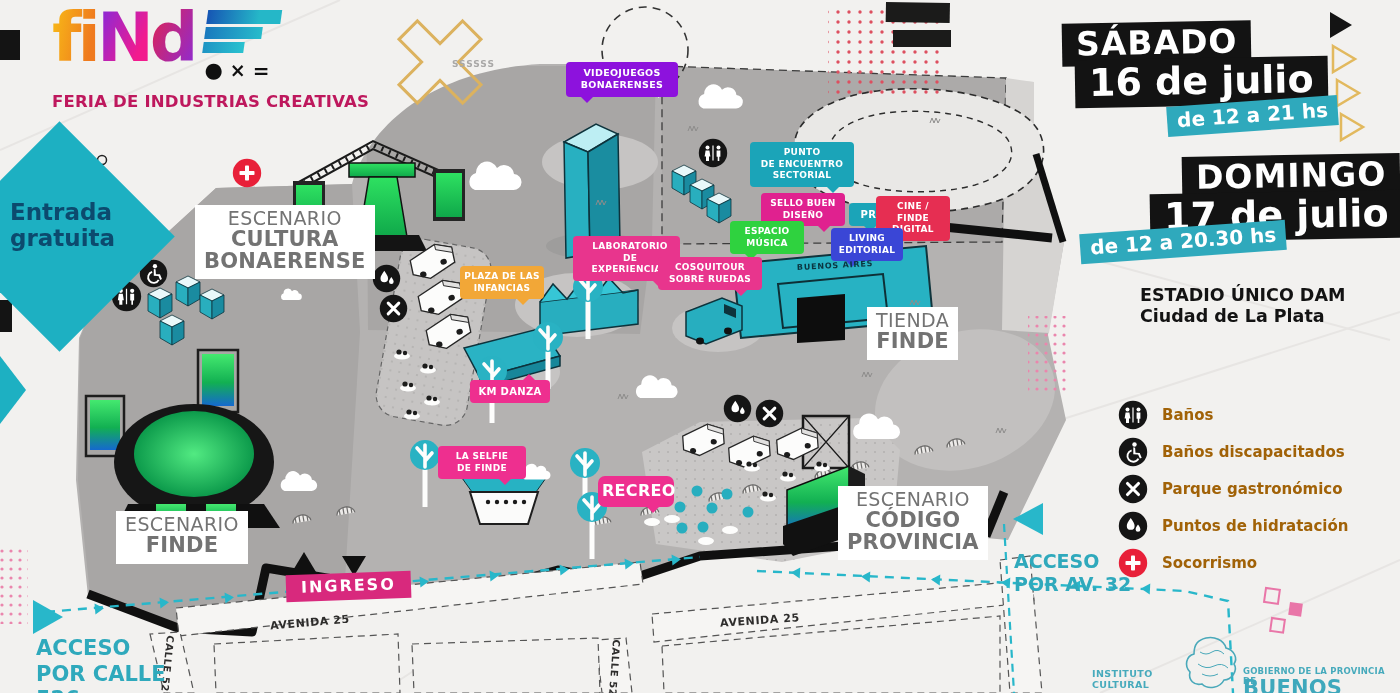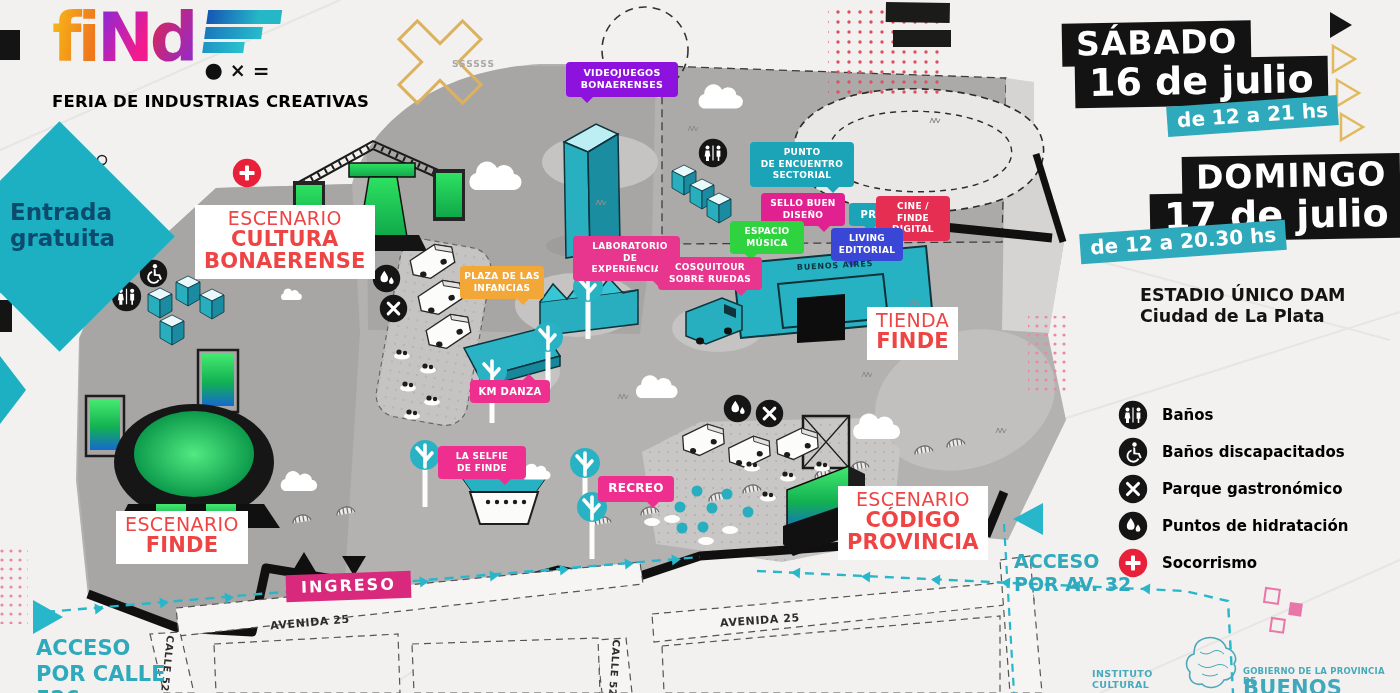--- a/index.html
+++ b/index.html
@@ -18,49 +18,49 @@
   .lg-e-col{display:flex;flex-direction:column;margin-left:10px;margin-top:6px;}
   .lg-e{position:relative;width:76px;height:46px;transform:skewX(-8deg);}
   .lg-e i{position:absolute;left:0;display:block;background:linear-gradient(90deg,#1656b4,#25b7c8 70%);}
   .lg-e i.b1{top:0;width:74px;height:14px;}
   .lg-e i.b2{top:17px;width:57px;height:12px;background:linear-gradient(90deg,#1a79be,#27bccb);}
   .lg-e i.b3{top:32px;width:41px;height:11px;background:linear-gradient(90deg,#1e94c4,#2ac2cf);}
   .lg-syms{display:flex;align-items:center;gap:7px;margin-top:4px;font-weight:900;color:#101010;}
   .lg-syms .s0{font-size:21px;line-height:1;}
   .lg-syms .s1{font-size:19px;line-height:1;}
   .lg-syms .s2{font-size:20px;line-height:1;}
-  .tagline{font-size:16.5px;font-weight:800;letter-spacing:.2px;color:#000000;margin-top:2px;}
+  .tagline{font-size:16.5px;font-weight:800;letter-spacing:.2px;color:#be185d;margin-top:2px;}
 
   
   .diamond{position:absolute;left:-22px;top:155px;width:163px;height:163px;background:#1db0c2;transform:rotate(45deg);}
   .diamond-txt{position:absolute;left:10px;top:199px;width:120px;font-size:23px;font-weight:700;color:#0c4a6e;
                line-height:1.15;white-space:pre-line;}
 
   
   .dblock{position:absolute;background:#131313;color:#fff;padding:1px 14px 3px;transform:rotate(-1deg);white-space:nowrap;}
   .day{font-size:33px;font-weight:600;letter-spacing:1px;}
   .ddate{font-size:38px;font-weight:800;}
   .hours{position:absolute;background:#2fa9bc;color:#fff;font-weight:700;font-size:20px;
          padding:2px 10px 4px;transform:rotate(-4deg);white-space:nowrap;}
   .venue{position:absolute;left:1140px;top:285px;width:245px;font-size:17.5px;
          font-weight:800;line-height:1.22;color:#131313;}
 
   
-  .legtext{position:absolute;left:1162px;width:230px;font-size:15px;font-weight:700;color:#000000;}
+  .legtext{position:absolute;left:1162px;width:230px;font-size:15px;font-weight:700;color:#a16207;}
 
   
   .bubble{position:absolute;background:var(--c);color:#fff;font-weight:800;font-size:9px;line-height:1.3;
           text-align:center;padding:5px 4px;border-radius:4px;white-space:pre-line;letter-spacing:.3px;}
   .bubble::after{content:"";position:absolute;width:0;height:0;border:7px solid transparent;
                  border-top-color:var(--c);bottom:-13px;left:14px;}
   .tail-r::after{left:auto;right:14px;}
   .tail-t::after{border-top-color:transparent;border-bottom-color:var(--c);bottom:auto;top:-13px;left:auto;right:14px;}
 
   
-  .whitebox{position:absolute;background:#fff;text-align:center;padding:4px 9px 7px;line-height:1.04;color:#ef4444;}
+  .whitebox{position:absolute;background:#fff;text-align:center;padding:4px 9px 7px;line-height:1.04;color:#737373;}
   .wb1{font-size:19px;font-weight:500;letter-spacing:.4px;display:block;}
   .wb2{font-size:21px;font-weight:900;letter-spacing:.2px;display:block;}
 
   .ingreso{position:absolute;left:286px;top:573px;background:#d8297d;color:#fff;font-size:16px;font-weight:800;
            letter-spacing:2px;padding:3px 15px 5px;transform:rotate(-2deg);}
 
   .street{position:absolute;color:#2e2d2c;font-weight:700;font-size:11px;letter-spacing:.6px;white-space:nowrap;}
   .access{position:absolute;color:#2fa9bc;font-weight:800;line-height:1.22;white-space:pre-line;}
 
   .pavtext{position:absolute;left:790px;top:261px;width:90px;text-align:center;font-size:8px;font-weight:800;
@@ -512,21 +512,21 @@
 EDITORIAL</div>
 <div class="bubble tail-r" style="left: 573px; top: 236px; width: 92px; padding-left: 11px; --c: #e8358d;">LABORATORIO
 DE EXPERIENCIAS</div>
 <div class="bubble tail-r" style="left: 460px; top: 266px; width: 76px; --c: #f2a737;">PLAZA DE LAS
 INFANCIAS</div>
 <div class="bubble tail-r" style="left: 658px; top: 257px; width: 96px; --c: #e8358d;">COSQUITOUR
 SOBRE RUEDAS</div>
 <div class="bubble tail-t" style="left: 470px; top: 380px; width: 72px; font-size: 10px; --c: #ee2f8f;">KM DANZA</div>
 <div class="bubble tail-r" style="left: 438px; top: 446px; width: 80px; --c: #ee2f8f;">LA SELFIE
 DE FINDE</div>
-<div class="bubble tail-r" style="left: 598px; top: 476px; width: 68px; font-size: 12px; --c: #ee2f8f;">RECREO</div>
+<div class="bubble tail-r" style="left: 598px; top: 476px; width: 68px; font-size: 16px; border-radius: 7px; --c: #ee2f8f;">RECREO</div>
 
 <div class="whitebox" style="left:195px;top:205px;">
   <span class="wb1">ESCENARIO</span>
   <span class="wb2">CULTURA</span>
   <span class="wb2">BONAERENSE</span>
 </div>
 <div class="whitebox" style="left:867px;top:307px;">
   <span class="wb1">TIENDA</span>
   <span class="wb2">FINDE</span>
 </div>

